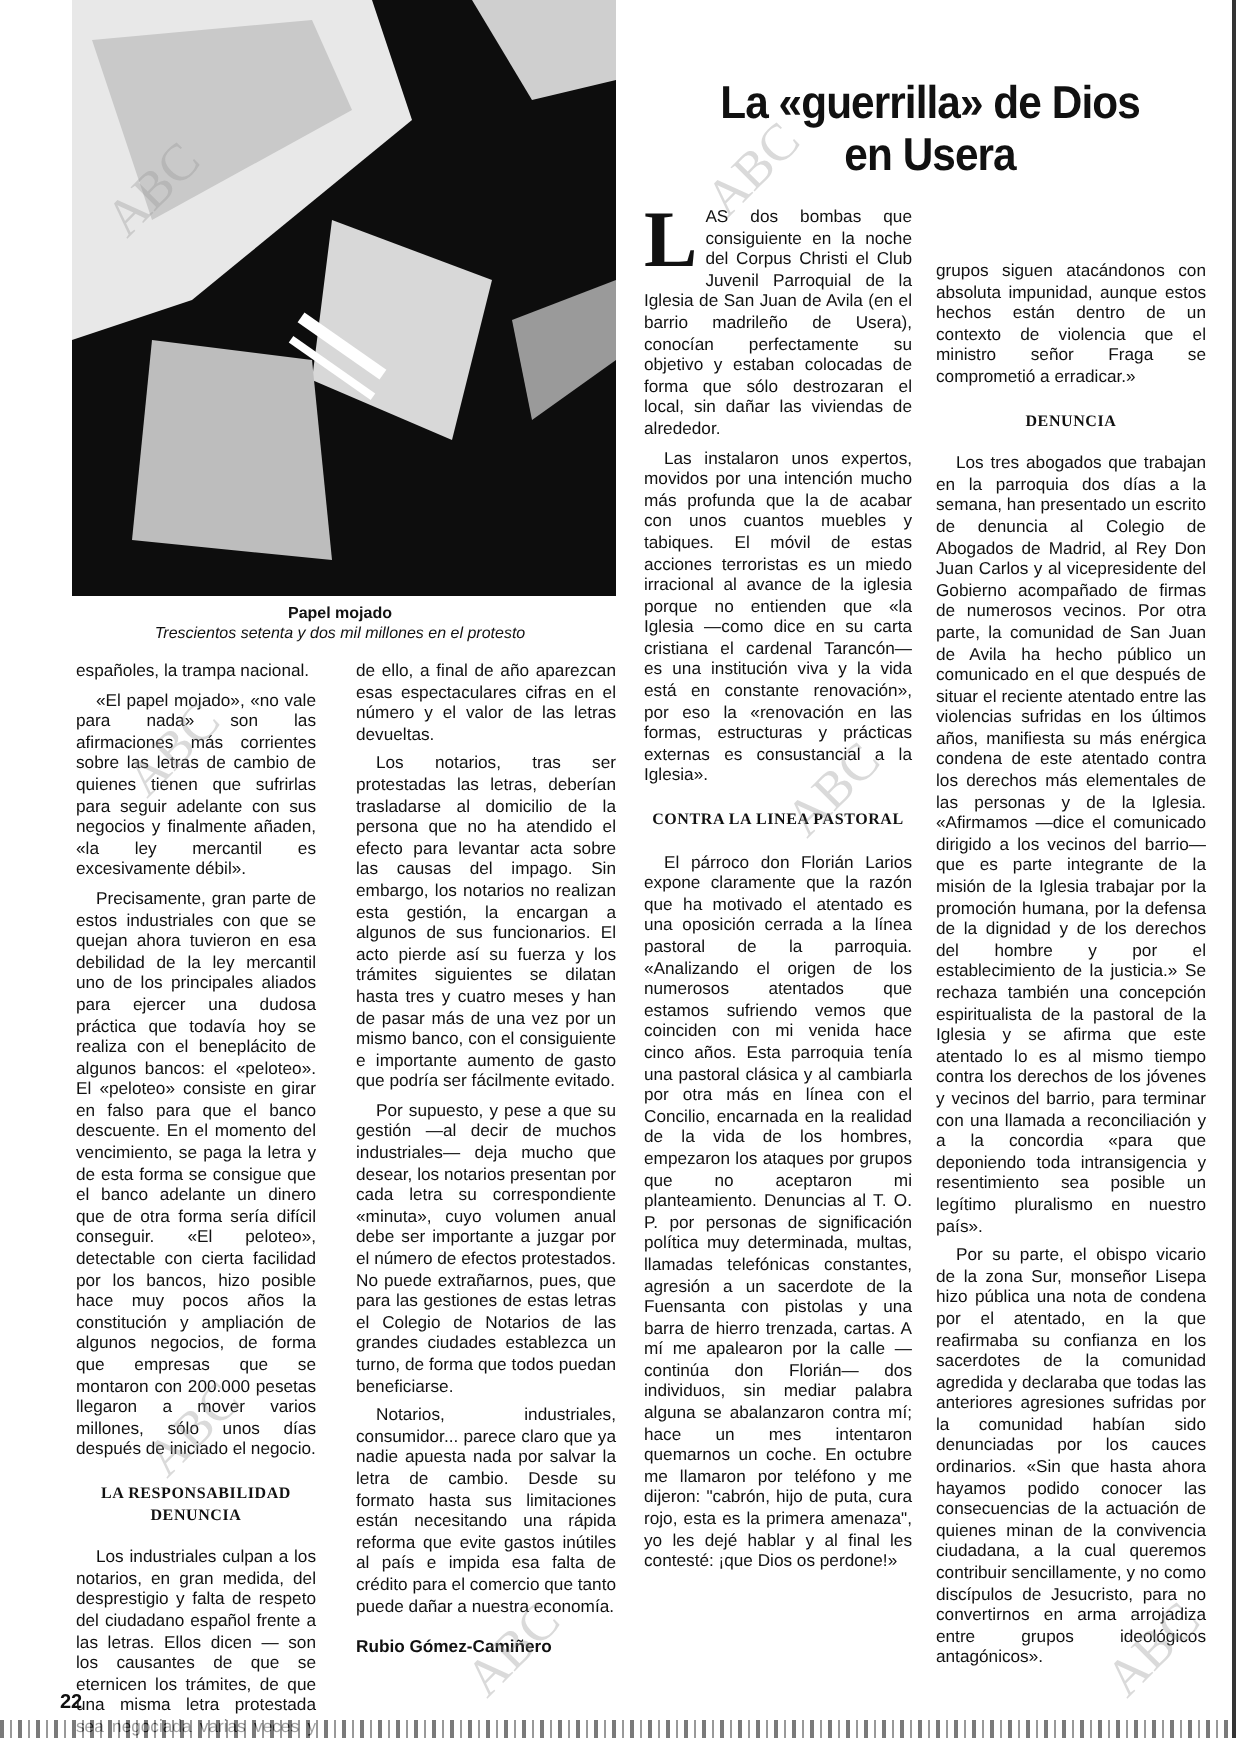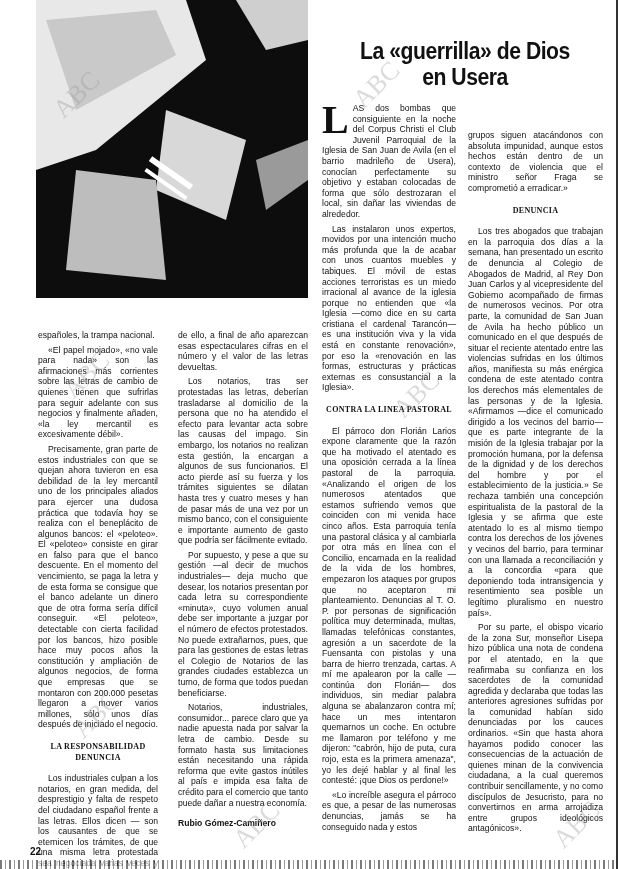--- a/index.html
+++ b/index.html
@@ -39,20 +39,22 @@
     <polygon points="130,110 210,140 190,220 120,190" fill="#d8d8d8"></polygon>
     <polygon points="40,170 120,180 130,280 30,270" fill="#bdbdbd"></polygon>
     <polygon points="200,0 272,0 272,40 230,50" fill="#cfcfcf"></polygon>
     <polygon points="220,160 272,140 272,180 230,210" fill="#9a9a9a"></polygon>
     <rect x="110" y="170" width="50" height="6" fill="#fff" transform="rotate(35 135 173)"></rect>
     <rect x="105" y="182" width="50" height="4" fill="#fff" transform="rotate(35 130 184)"></rect>
   </svg>
 </div>
 
 <div class="caption">
+  <div class="t">Papel mojado</div>
+  <div class="s">Trescientos setenta y dos mil millones en el protesto</div>
 </div>
 
 <div class="headline">
   <div>La «guerrilla» de Dios</div>
   <div>en Usera</div>
 </div>
 
 <div class="col c1">
   <p class="first">españoles, la trampa nacional.</p>
   <p>«El papel mojado», «no vale para nada» son las afirmaciones más corrientes sobre las letras de cambio de quienes tienen que sufrirlas para seguir adelante con sus negocios y finalmente añaden, «la ley mercantil es excesivamente débil».</p>
@@ -67,21 +69,20 @@
   <p>Por supuesto, y pese a que su gestión —al decir de muchos industriales— deja mucho que desear, los notarios presentan por cada letra su correspondiente «minuta», cuyo volumen anual debe ser importante a juzgar por el número de efectos protestados. No puede extrañarnos, pues, que para las gestiones de estas letras el Colegio de Notarios de las grandes ciudades establezca un turno, de forma que todos puedan beneficiarse.</p>
   <p>Notarios, industriales, consumidor... parece claro que ya nadie apuesta nada por salvar la letra de cambio. Desde su formato hasta sus limitaciones están necesitando una rápida reforma que evite gastos inútiles al país e impida esa falta de crédito para el comercio que tanto puede dañar a nuestra economía.</p>
   <div class="byline">Rubio Gómez-Camiñero</div>
 </div>
 
 <div class="col c3">
   <p class="first"><span class="dropcap">L</span><span>AS dos bombas que consiguiente en la noche del Corpus Christi el Club Juvenil Parroquial de la Iglesia de San Juan de Avila (en el barrio madrileño de Usera), conocían perfectamente su objetivo y estaban colocadas de forma que sólo destrozaran el local, sin dañar las viviendas de alrededor.</span></p>
   <p>Las instalaron unos expertos, movidos por una intención mucho más profunda que la de acabar con unos cuantos muebles y tabiques. El móvil de estas acciones terroristas es un miedo irracional al avance de la iglesia porque no entienden que «la Iglesia —como dice en su carta cristiana el cardenal Tarancón— es una institución viva y la vida está en constante renovación», por eso la «renovación en las formas, estructuras y prácticas externas es consustancial a la Iglesia».</p>
   <h4>CONTRA LA LINEA PASTORAL</h4>
   <p>El párroco don Florián Larios expone claramente que la razón que ha motivado el atentado es una oposición cerrada a la línea pastoral de la parroquia. «Analizando el origen de los numerosos atentados que estamos sufriendo vemos que coinciden con mi venida hace cinco años. Esta parroquia tenía una pastoral clásica y al cambiarla por otra más en línea con el Concilio, encarnada en la realidad de la vida de los hombres, empezaron los ataques por grupos que no aceptaron mi planteamiento. Denuncias al T. O. P. por personas de significación política muy determinada, multas, llamadas telefónicas constantes, agresión a un sacerdote de la Fuensanta con pistolas y una barra de hierro trenzada, cartas. A mí me apalearon por la calle —continúa don Florián— dos individuos, sin mediar palabra alguna se abalanzaron contra mí; hace un mes intentaron quemarnos un coche. En octubre me llamaron por teléfono y me dijeron: "cabrón, hijo de puta, cura rojo, esta es la primera amenaza", yo les dejé hablar y al final les contesté: ¡que Dios os perdone!»</p>
-  <p>«Lo increíble asegura el párroco es que, a pesar de las numerosas denuncias, jamás se ha conseguido nada y estos</p>
 </div>
 
 <div class="col c4">
   <p class="first">grupos siguen atacándonos con absoluta impunidad, aunque estos hechos están dentro de un contexto de violencia que el ministro señor Fraga se comprometió a erradicar.»</p>
   <h4>DENUNCIA</h4>
   <p>Los tres abogados que trabajan en la parroquia dos días a la semana, han presentado un escrito de denuncia al Colegio de Abogados de Madrid, al Rey Don Juan Carlos y al vicepresidente del Gobierno acompañado de firmas de numerosos vecinos. Por otra parte, la comunidad de San Juan de Avila ha hecho público un comunicado en el que después de situar el reciente atentado entre las violencias sufridas en los últimos años, manifiesta su más enérgica condena de este atentado contra los derechos más elementales de las personas y de la Iglesia. «Afirmamos —dice el comunicado dirigido a los vecinos del barrio— que es parte integrante de la misión de la Iglesia trabajar por la promoción humana, por la defensa de la dignidad y de los derechos del hombre y por el establecimiento de la justicia.» Se rechaza también una concepción espiritualista de la pastoral de la Iglesia y se afirma que este atentado lo es al mismo tiempo contra los derechos de los jóvenes y vecinos del barrio, para terminar con una llamada a reconciliación y a la concordia «para que deponiendo toda intransigencia y resentimiento sea posible un legítimo pluralismo en nuestro país».</p>
   <p>Por su parte, el obispo vicario de la zona Sur, monseñor Lisepa hizo pública una nota de condena por el atentado, en la que reafirmaba su confianza en los sacerdotes de la comunidad agredida y declaraba que todas las anteriores agresiones sufridas por la comunidad habían sido denunciadas por los cauces ordinarios. «Sin que hasta ahora hayamos podido conocer las consecuencias de la actuación de quienes minan de la convivencia ciudadana, a la cual queremos contribuir sencillamente, y no como discípulos de Jesucristo, para no convertirnos en arma arrojadiza entre grupos ideológicos antagónicos».</p>
 </div>
 
 <div class="pagenum">22</div>

